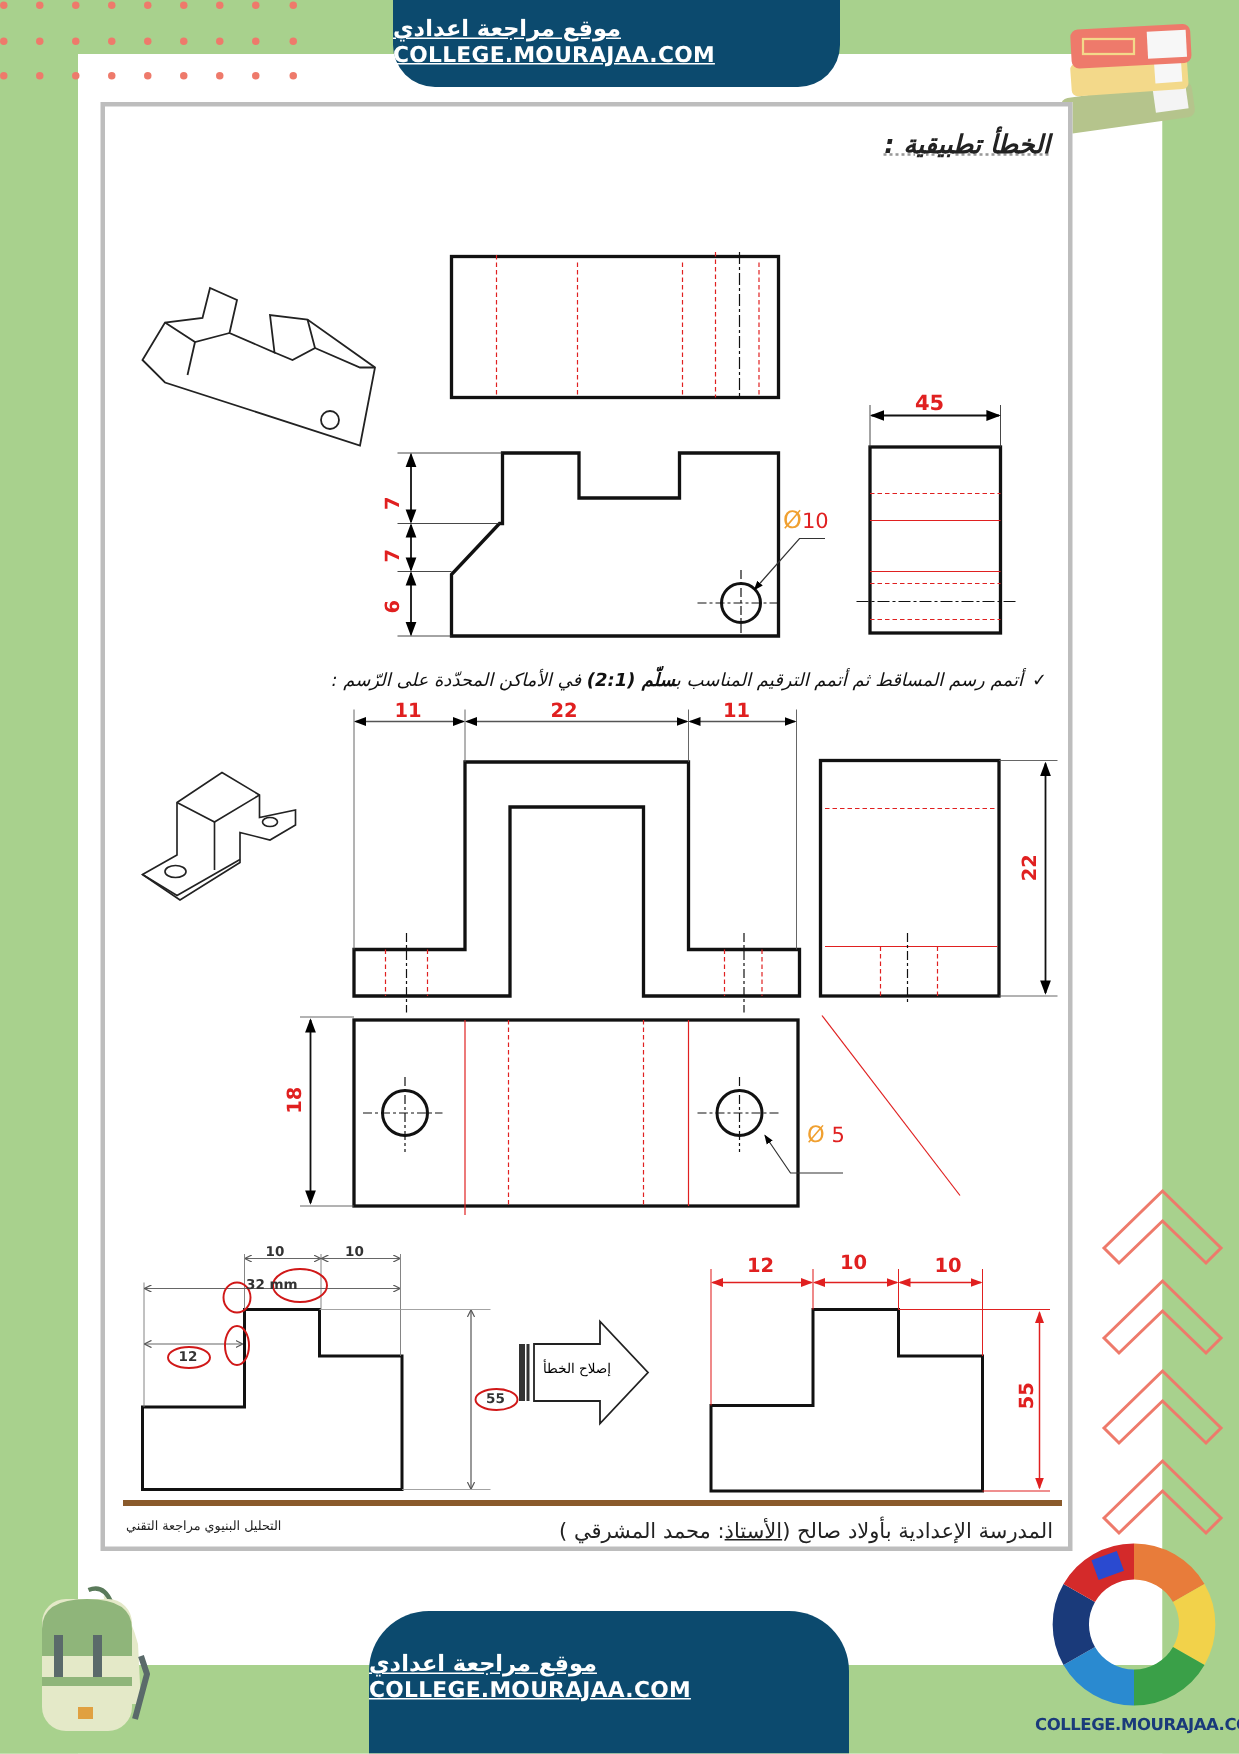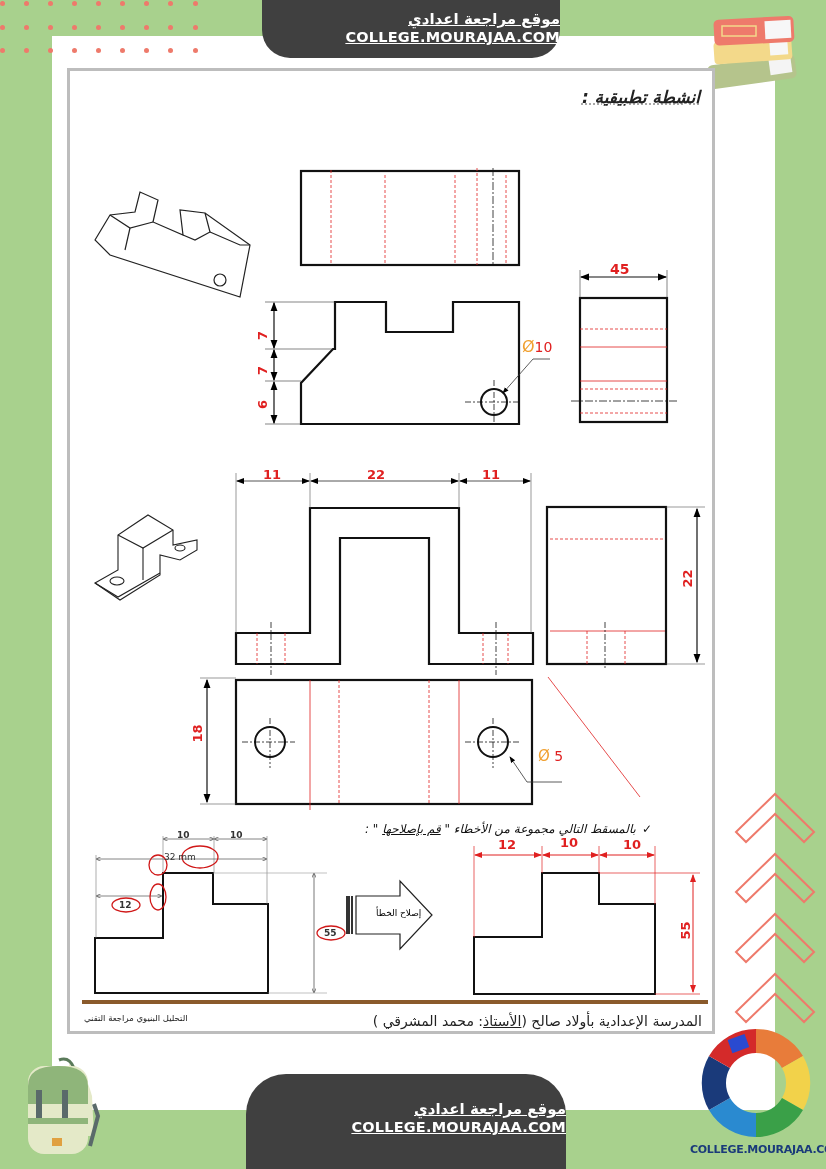--- a/index.html
+++ b/index.html
@@ -1,20 +1,20 @@
 <!DOCTYPE html>
 <html><head>
 <meta charset="utf-8">
 <style>
   html,body{margin:0;padding:0;}
   body{width:826px;height:1169px;position:relative;overflow:hidden;background:#a8d18d;font-family:"DejaVu Sans",sans-serif;}
   .white-sheet{position:absolute;left:52px;top:36px;width:723px;height:1074px;background:#fff;}
   .dots{position:absolute;left:0;top:0;width:220px;height:60px;}
   .dots span{position:absolute;width:5px;height:5px;border-radius:50%;background:#ee7a6b;}
-  .banner{position:absolute;background:#404040;color:#fff;text-align:right;font-weight:bold;}
+  .banner{position:absolute;background:#0c4a6e;color:#fff;text-align:left;font-weight:bold;}
   .banner .ar{display:block;font-size:15px;text-decoration:underline;line-height:18px;direction:rtl;}
   .banner .en{display:block;font-size:14.5px;text-decoration:underline;line-height:18px;letter-spacing:0.2px;}
   .banner-top{left:262px;top:0;width:298px;height:58px;border-radius:0 0 28px 28px;padding-top:10px;box-sizing:border-box;}
   .banner-bot{left:246px;top:1074px;width:320px;height:95px;border-radius:40px 40px 0 0;padding-top:26px;box-sizing:border-box;}
   .frame{position:absolute;left:67px;top:68px;width:648px;height:966px;border:3px solid #bdbdbd;border-right-width:3px;box-sizing:border-box;background:#fff;}
   .title{position:absolute;right:12px;top:16px;font-size:17px;font-style:italic;font-weight:bold;direction:rtl;color:#222;text-decoration:underline dotted #999;}
   .instr{position:absolute;right:14px;font-size:12px;font-style:italic;direction:rtl;color:#111;white-space:nowrap;}
   .instr b{font-style:italic;}
   .instr u{text-decoration:underline;}
   .check{font-style:normal;margin-left:6px;}
@@ -75,27 +75,27 @@
   <rect x="8" y="48" width="88" height="24" rx="5" fill="#b5c48c" transform="rotate(-8 50 60)"></rect>
   <rect x="70" y="50" width="22" height="16" fill="#f4f4f4" transform="rotate(-8 50 60)"></rect>
   <rect x="14" y="28" width="78" height="22" rx="4" fill="#f3d98a" transform="rotate(-4 50 40)"></rect>
   <rect x="70" y="30" width="18" height="15" fill="#f7f7f7" transform="rotate(-4 50 40)"></rect>
   <rect x="14" y="6" width="80" height="26" rx="5" fill="#ee7a6b" transform="rotate(-3 50 20)"></rect>
   <rect x="65" y="10" width="26" height="18" fill="#f7f7f7" transform="rotate(-3 50 20)"></rect>
   <rect x="22" y="14" width="34" height="10" fill="none" stroke="#f3d98a" stroke-width="1.5"></rect>
 </svg>
 
 <div class="frame">
-  <div class="title">انشطة تطبيقية :</div>
-
-
-
-  <div class="instr" style="top:751px;right:60px">
-    <span class="check">✓</span><span>بالمسقط التالي مجموعة من الأخطاء " </span><u>قم بإصلاحها</u><span> " :</span>
+  <div class="title">الخطأ تطبيقية :</div>
+
+
+  <div class="instr" style="top:375px">
+    <span class="check">✓</span><span>أتمم رسم المساقط ثم أتمم الترقيم المناسب ب</span><b>سلّم (2:1)</b><span> في الأماكن المحدّدة على الرّسم :</span>
   </div>
+
 
   <svg width="642" height="960" viewBox="70 71 642 960">
     <defs>
       <marker id="ah" markerWidth="8" markerHeight="8" refX="7" refY="4" orient="auto-start-reverse">
           <path d="M0,1 L8,4 L0,7 z" fill="#000"></path>
         </marker>
       <marker id="ahr" markerWidth="8" markerHeight="8" refX="7" refY="4" orient="auto-start-reverse">
           <path d="M0,1 L8,4 L0,7 z" fill="#e02020"></path>
         </marker>
       <marker id="aho" markerWidth="6" markerHeight="6" refX="5" refY="3" orient="auto-start-reverse">
@@ -261,24 +261,24 @@
 
   <div style="position:absolute;left:193px;top:396px;color:#e02020;font-weight:bold;font-size:13px;">11</div>
   <div style="position:absolute;left:297px;top:396px;color:#e02020;font-weight:bold;font-size:13px;">22</div>
   <div style="position:absolute;left:412px;top:396px;color:#e02020;font-weight:bold;font-size:13px;">11</div>
   <div style="position:absolute;left:608px;top:500px;color:#e02020;font-weight:bold;font-size:13px;transform:rotate(-90deg);">22</div>
   <div style="position:absolute;left:118px;top:655px;color:#e02020;font-weight:bold;font-size:13px;transform:rotate(-90deg);">18</div>
   <div style="position:absolute;left:468px;top:676px;font-weight:normal;font-size:14px;"><span style="color:#f0a030;font-size:15px">Ø</span> <span style="color:#e02020">5</span></div>
 
   <div style="position:absolute;left:107px;top:759px;font-size:9px;font-weight:bold;color:#333;">10</div>
   <div style="position:absolute;left:160px;top:759px;font-size:9px;font-weight:bold;color:#333;">10</div>
-  <div style="position:absolute;left:94px;top:781px;font-size:9px;font-weight:normal;color:#333;text-align:center;">32 mm</div>
+  <div style="position:absolute;left:94px;top:781px;font-size:9px;font-weight:bold;color:#333;text-align:center;">32 mm</div>
   <div style="position:absolute;left:49px;top:829px;font-size:9px;font-weight:bold;color:#333;">12</div>
   <div style="position:absolute;left:254px;top:857px;font-size:9px;font-weight:bold;color:#333;">55</div>
-  <div class="correction-label" style="left:306px;top:837px;">إصلاح الخطأ</div>
+  <div class="correction-label" style="left:292px;top:837px;">إصلاح الخطأ</div>
 
   <div style="position:absolute;left:428px;top:766px;color:#e02020;font-weight:bold;font-size:13px;">12</div>
   <div style="position:absolute;left:490px;top:764px;color:#e02020;font-weight:bold;font-size:13px;">10</div>
   <div style="position:absolute;left:553px;top:766px;color:#e02020;font-weight:bold;font-size:13px;">10</div>
   <div style="position:absolute;left:606px;top:852px;color:#e02020;font-weight:bold;font-size:13px;transform:rotate(-90deg);">55</div>
 
   <div class="footer-rule"></div>
   <div class="footer-l">التحليل البنيوي مراجعة التقني</div>
   <div class="footer-r">
     <span>المدرسة الإعدادية بأولاد صالح</span>

